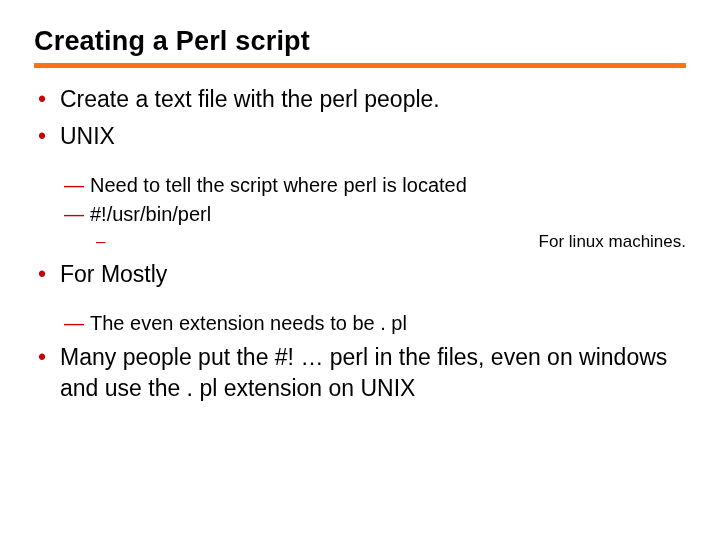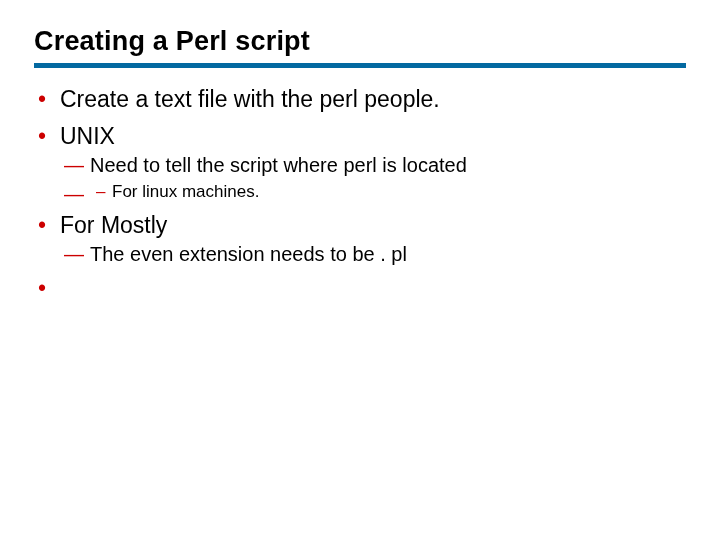--- a/index.html
+++ b/index.html
@@ -1,25 +1,25 @@
 <!DOCTYPE html>
 <html><head>
 <meta charset="utf-8">
 <style>
   * { margin: 0; padding: 0; box-sizing: border-box; }
   html, body { width: 720px; height: 540px; background: #fff; font-family: Arial, Helvetica, sans-serif; }
   .slide { padding: 26px 34px 20px 34px; }
-  .title { font-weight: 900; font-size: 27px; letter-spacing: 0.2px; color: #000; border-bottom: 5px solid #0369a1; padding-bottom: 6px; margin-bottom: 16px; }
+  .title { font-weight: 900; font-size: 27px; letter-spacing: 0.2px; color: #000; border-bottom: 5px solid #f97316; padding-bottom: 6px; margin-bottom: 16px; }
   ul { list-style: none; }
   .lvl1 > li { position: relative; padding-left: 26px; color: #000; font-size: 23px; line-height: 1.35; margin-bottom: 6px; }
   .lvl1 > li::before { content: "•"; position: absolute; left: 4px; top: 0; color: #cc0000; font-size: 23px; }
-  .lvl2 { margin-top: 0; }
+  .lvl2 { margin-top: 20px; }
   .lvl2 > li { position: relative; padding-left: 30px; color: #000; font-size: 20px; line-height: 1.32; margin-bottom: 3px; }
   .lvl2 > li::before { content: "—"; position: absolute; left: 4px; top: 0; color: #cc0000; font-size: 20px; }
-  .lvl3 { margin-top: 3px; }
+  .lvl3 { margin-top: 3px; text-align: right; }
   .lvl3 > li { position: relative; padding-left: 22px; color: #000; font-size: 17px; line-height: 1.3; margin-bottom: 4px; }
   .lvl3 > li::before { content: "–"; position: absolute; left: 6px; top: 0; color: #cc0000; font-size: 17px; }
 </style>
 </head>
 <body>
 
 <div class="slide">
   <div class="title">Creating a Perl script</div>
 
   <ul class="lvl1">
@@ -28,35 +28,37 @@
       <span>Create a text file with the perl people.</span>
     </li>
 
     <li>
       <span>UNIX</span>
       <ul class="lvl2">
         <li>
           <span>Need to tell the script where perl is located</span>
         </li>
         <li>
+          <span>#!/usr/bin/perl</span>
           <ul class="lvl3">
             <li>
               <span>For linux machines.</span>
             </li>
           </ul>
         </li>
       </ul>
     </li>
 
     <li>
       <span>For Mostly</span>
       <ul class="lvl2">
         <li>
           <span>The even extension needs to be . pl</span>
         </li>
       </ul>
     </li>
 
     <li>
+      <span>Many people put the #! … perl in the files, even on windows and use the . pl extension on UNIX</span>
     </li>
 
   </ul>
 </div>
 
 </body></html>

